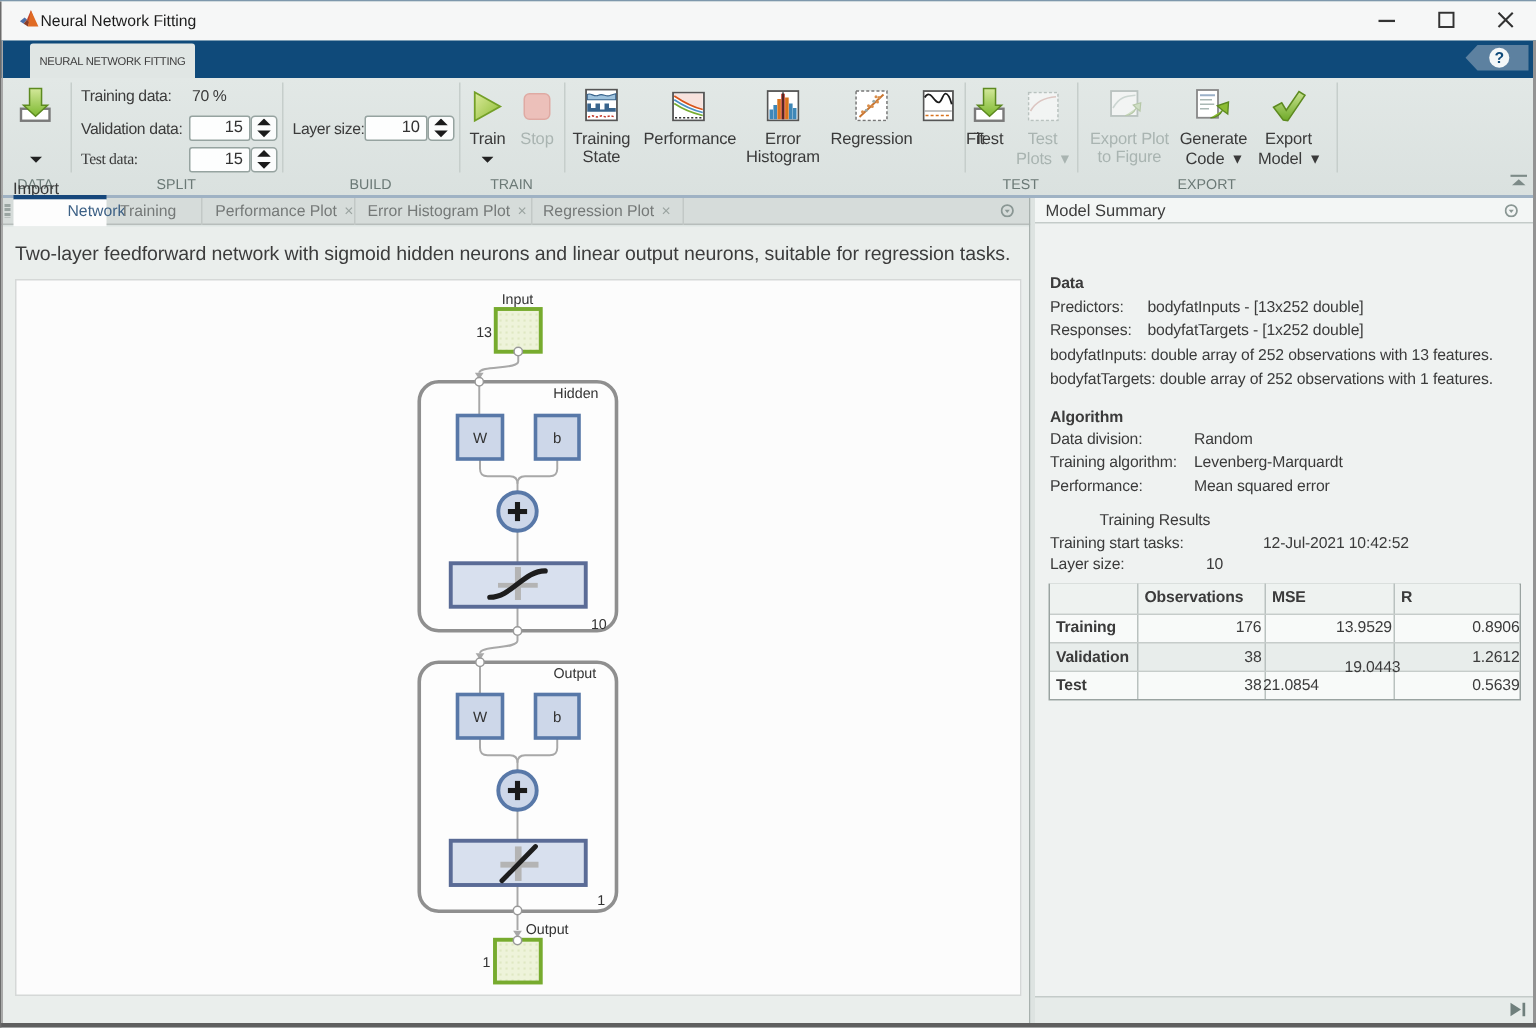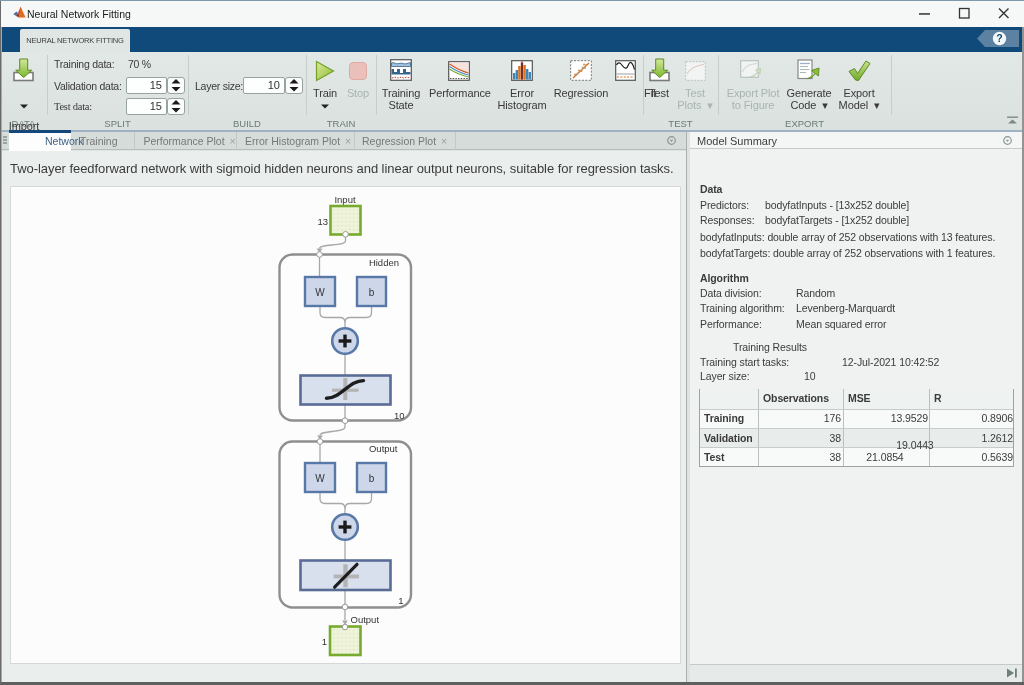--- a/index.html
+++ b/index.html
@@ -356,21 +356,21 @@
 <div class="lbl" style="left:704px;top:412px;font-size:10.5px;font-weight:bold;">Training</div>
 <div class="lbl" style="left:704px;top:431.5px;font-size:10.5px;font-weight:bold;">Validation</div>
 <div class="lbl" style="left:704px;top:450.5px;font-size:10.5px;font-weight:bold;">Test</div>
 <div class="lbl" style="left:757px;top:412px;width:84px;text-align:right;font-size:10.5px;">176</div>
 <div class="lbl" style="left:842px;top:412px;width:86px;text-align:right;font-size:10.5px;">13.9529</div>
 <div class="lbl" style="left:928px;top:412px;width:85px;text-align:right;font-size:10.5px;">0.8906</div>
 <div class="lbl" style="left:757px;top:431.5px;width:84px;text-align:right;font-size:10.5px;">38</div>
 <div class="lbl" style="left:842px;top:439px;width:86px;text-align:center;font-size:10.5px;margin-left:30px;">19.0443</div>
 <div class="lbl" style="left:928px;top:431.5px;width:85px;text-align:right;font-size:10.5px;">1.2612</div>
 <div class="lbl" style="left:757px;top:450.5px;width:84px;text-align:right;font-size:10.5px;">38</div>
-<div class="lbl" style="left:842px;top:450.5px;width:86px;text-align:center;font-size:10.5px;">21.0854</div>
+<div class="lbl" style="left:842px;top:450.5px;width:86px;text-align:left;font-size:10.5px;">21.0854</div>
 <div class="lbl" style="left:928px;top:450.5px;width:85px;text-align:right;font-size:10.5px;">0.5639</div>
 
 <div class="abs" style="left:690px;top:664px;width:332px;height:18px;background:#e6ebe9;border-top:1px solid #c4cbc9;"></div>
 <svg class="abs" style="left:1006px;top:668px;" width="12" height="10" viewBox="0 0 12 10">
   <polygon points="1,0.5 8,5 1,9.5" fill="#6f7f7c"></polygon>
   <rect x="9" y="0.5" width="1.8" height="9" fill="#6f7f7c"></rect>
 </svg>
 
 <div class="abs" style="left:0;top:682px;width:1024px;height:3px;background:#5f5f5f;"></div>
 <div class="abs" style="left:0;top:1px;width:1px;height:684px;background:#6b6b6b;"></div>

